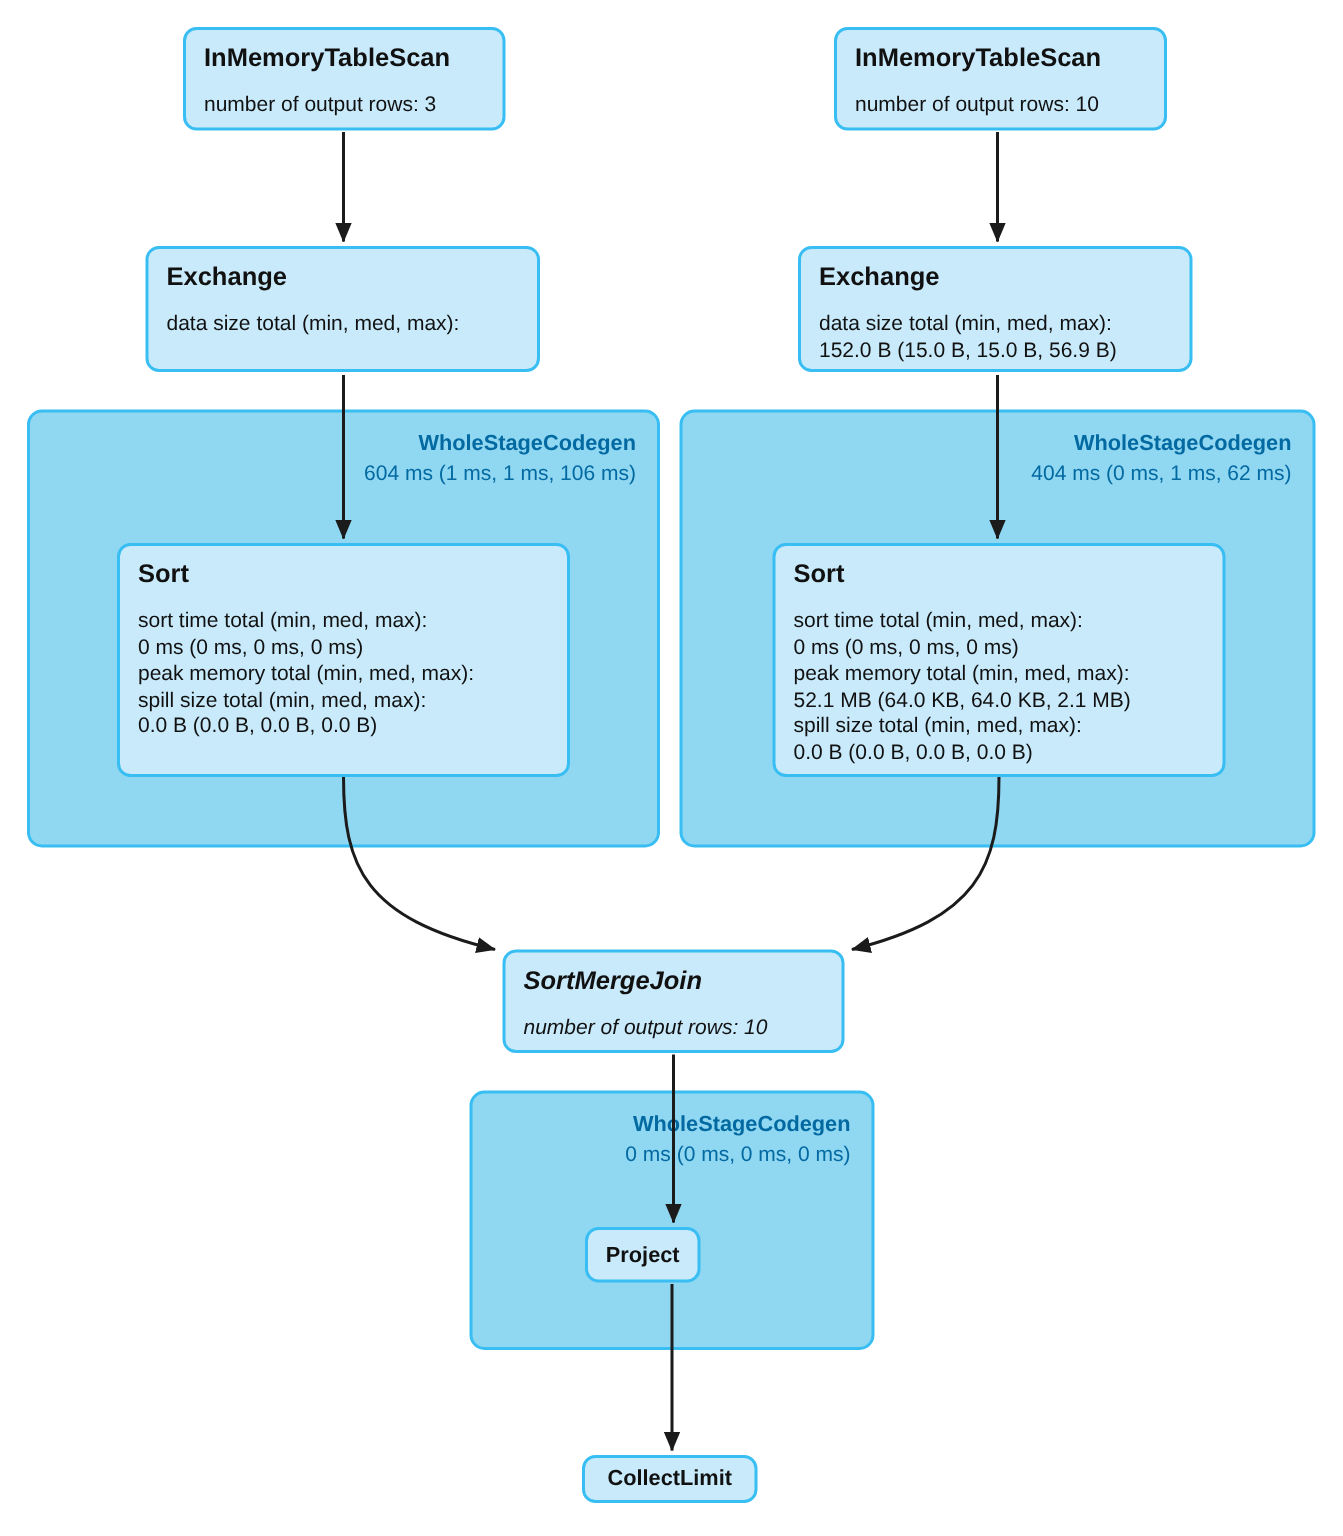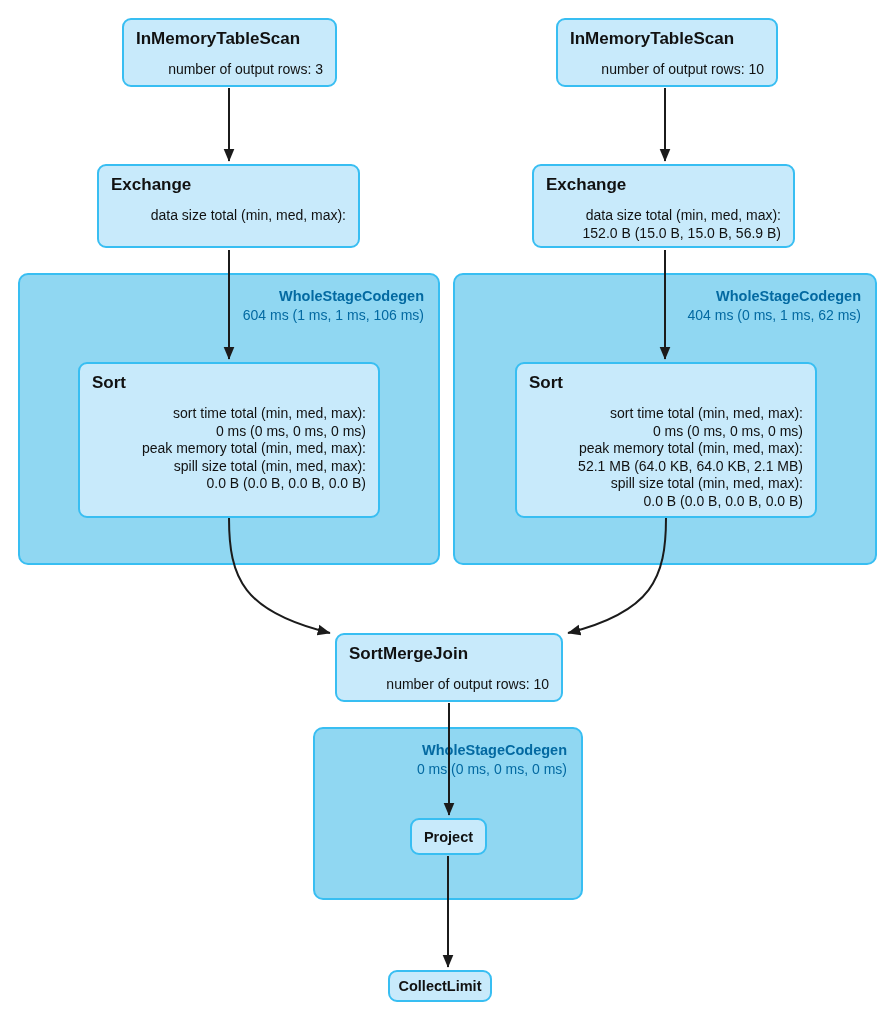--- a/index.html
+++ b/index.html
@@ -59,45 +59,44 @@
   .node .title {
     font-weight: bold;
     font-size: 17px;
     line-height: 18px;
     margin-bottom: 13px;
   }
   .node .line {
     font-size: 14px;
     line-height: 17.5px;
     white-space: nowrap;
-    text-align: right;
   }
   .node.small {
     display: flex;
     align-items: center;
     justify-content: center;
     padding: 0;
   }
   .node.small .title {
     margin: 0;
     font-size: 14.5px;
   }
   
   #scan-left      { left: 122px; top: 18px;  width: 215px; height: 69px; }
   #scan-right     { left: 556px; top: 18px;  width: 222px; height: 69px; }
   #exchange-left  { left: 97px;  top: 164px; width: 263px; height: 84px; }
   #exchange-right { left: 532px; top: 164px; width: 263px; height: 84px; }
   #cluster-left   { left: 18px;  top: 273px; width: 422px; height: 292px; }
   #cluster-right  { left: 453px; top: 273px; width: 424px; height: 292px; }
   #sort-left      { left: 78px;  top: 362px; width: 302px; height: 156px; }
   #sort-right     { left: 515px; top: 362px; width: 302px; height: 156px; }
-  #smj            { left: 335px; top: 633px; width: 228px; height: 69px; }
+  #smj            { left: 335px; top: 633px; width: 228px; height: 69px; font-style: italic; }
   #cluster-join   { left: 313px; top: 727px; width: 270px; height: 173px; }
-  #project        { left: 410px; top: 818px; width: 77px;  height: 37px; }
-  #collect-limit  { left: 388px; top: 970px; width: 104px; height: 32px; }
+  #project        { left: 390px; top: 818px; width: 77px;  height: 37px; }
+  #collect-limit  { left: 388px; top: 970px; width: 117px; height: 32px; }
 </style>
 </head>
 <body>
 
 <div id="canvas">
 
   <div class="cluster" id="cluster-left">
     <div class="cluster-header">
       <div class="ctitle">WholeStageCodegen</div>
       <div class="cduration">604 ms (1 ms, 1 ms, 106 ms)</div>

